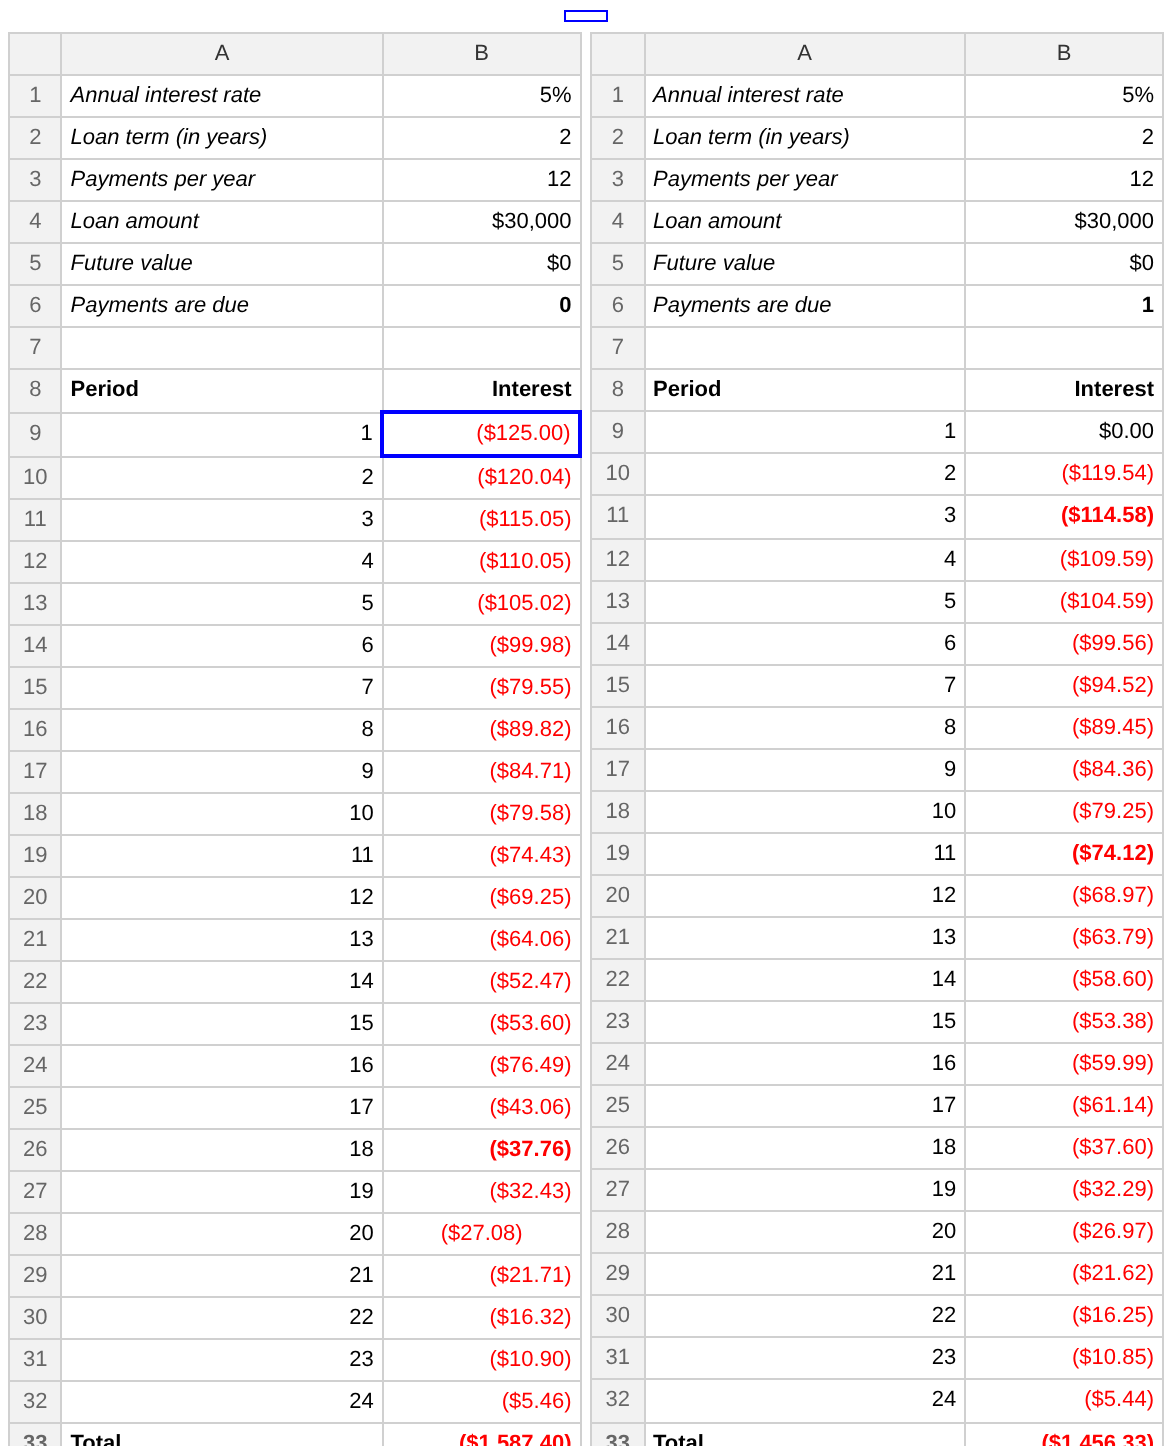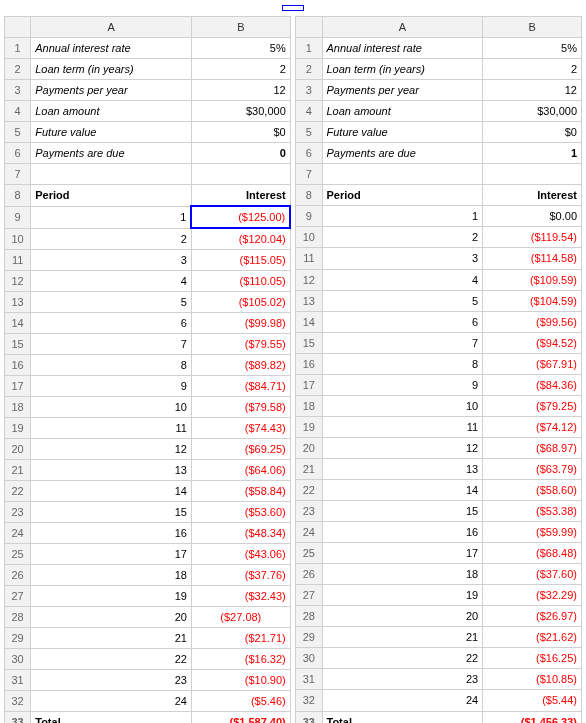--- a/index.html
+++ b/index.html
@@ -184,41 +184,41 @@
           <td class="col-b" style="color: red; margin-left: 36px;">($69.25)</td>
         </tr>
         <tr>
           <td class="row-num">21</td>
           <td class="col-a" style="font-style: normal; text-align: right;">13</td>
           <td class="col-b" style="color: red;">($64.06)</td>
         </tr>
         <tr>
           <td class="row-num">22</td>
           <td class="col-a" style="font-style: normal; text-align: right;">14</td>
-          <td class="col-b" style="color: red;">($58.84)</td>
+          <td class="col-b" style="color: red;">($52.47)</td>
         </tr>
         <tr>
           <td class="row-num">23</td>
           <td class="col-a" style="font-style: normal; text-align: right;">15</td>
           <td class="col-b" style="color: red;">($53.60)</td>
         </tr>
         <tr>
           <td class="row-num">24</td>
           <td class="col-a" style="font-style: normal; text-align: right;">16</td>
-          <td class="col-b" style="color: red;">($48.34)</td>
+          <td class="col-b" style="color: red;">($76.49)</td>
         </tr>
         <tr>
           <td class="row-num">25</td>
           <td class="col-a" style="font-style: normal; text-align: right;">17</td>
           <td class="col-b" style="color: red; margin-top: 17px;">($43.06)</td>
         </tr>
         <tr>
           <td class="row-num">26</td>
           <td class="col-a" style="font-style: normal; text-align: right;">18</td>
-          <td class="col-b" style="color: red;">($37.76)</td>
+          <td class="col-b" style="color: red; font-weight: bold;">($37.76)</td>
         </tr>
         <tr>
           <td class="row-num">27</td>
           <td class="col-a" style="font-style: normal; text-align: right;">19</td>
           <td class="col-b" style="color: red;">($32.43)</td>
         </tr>
         <tr>
           <td class="row-num">28</td>
           <td class="col-a" style="font-style: normal; text-align: right;">20</td>
           <td class="col-b" style="color: red; text-align: center;">($27.08)</td>
@@ -306,21 +306,21 @@
           <td class="col-b" style="color: rgb(0, 0, 0);">$0.00</td>
         </tr>
         <tr>
           <td class="row-num">10</td>
           <td class="col-a" style="font-style: normal; text-align: right;">2</td>
           <td class="col-b" style="color: red;">($119.54)</td>
         </tr>
         <tr>
           <td class="row-num">11</td>
           <td class="col-a" style="font-style: normal; text-align: right;">3</td>
-          <td class="col-b" style="color: red;">($114.58)</td>
+          <td class="col-b" style="color: red; font-weight: bold;">($114.58)</td>
         </tr>
         <tr>
           <td class="row-num">12</td>
           <td class="col-a" style="font-style: normal; text-align: right;">4</td>
           <td class="col-b" style="color: red;">($109.59)</td>
         </tr>
         <tr>
           <td class="row-num">13</td>
           <td class="col-a" style="font-style: normal; text-align: right;">5</td>
           <td class="col-b" style="color: red;">($104.59)</td>
@@ -331,36 +331,36 @@
           <td class="col-b" style="color: red; text-align: right;">($99.56)</td>
         </tr>
         <tr>
           <td class="row-num">15</td>
           <td class="col-a" style="font-style: normal; text-align: right;">7</td>
           <td class="col-b" style="color: red;">($94.52)</td>
         </tr>
         <tr>
           <td class="row-num">16</td>
           <td class="col-a" style="font-style: normal; text-align: right;">8</td>
-          <td class="col-b" style="color: red;">($67.91)</td>
+          <td class="col-b" style="color: red;">($89.45)</td>
         </tr>
         <tr>
           <td class="row-num">17</td>
           <td class="col-a" style="font-style: normal; text-align: right;">9</td>
           <td class="col-b" style="color: red;">($84.36)</td>
         </tr>
         <tr>
           <td class="row-num">18</td>
           <td class="col-a" style="font-style: normal; text-align: right;">10</td>
           <td class="col-b" style="color: red;">($79.25)</td>
         </tr>
         <tr>
           <td class="row-num">19</td>
           <td class="col-a" style="font-style: normal; text-align: right;">11</td>
-          <td class="col-b" style="color: red;">($74.12)</td>
+          <td class="col-b" style="color: red; font-weight: bold;">($74.12)</td>
         </tr>
         <tr>
           <td class="row-num">20</td>
           <td class="col-a" style="font-style: normal; text-align: right;">12</td>
           <td class="col-b" style="color: red;">($68.97)</td>
         </tr>
         <tr>
           <td class="row-num">21</td>
           <td class="col-a" style="font-style: normal; text-align: right;">13</td>
           <td class="col-b" style="color: red;">($63.79)</td>
@@ -376,21 +376,21 @@
           <td class="col-b" style="color: red;">($53.38)</td>
         </tr>
         <tr>
           <td class="row-num">24</td>
           <td class="col-a" style="font-style: normal; text-align: right;">16</td>
           <td class="col-b" style="color: red;">($59.99)</td>
         </tr>
         <tr>
           <td class="row-num">25</td>
           <td class="col-a" style="font-style: normal; text-align: right;">17</td>
-          <td class="col-b" style="color: red;">($68.48)</td>
+          <td class="col-b" style="color: red;">($61.14)</td>
         </tr>
         <tr>
           <td class="row-num">26</td>
           <td class="col-a" style="font-style: normal; text-align: right;">18</td>
           <td class="col-b" style="color: red;">($37.60)</td>
         </tr>
         <tr>
           <td class="row-num">27</td>
           <td class="col-a" style="font-style: normal; text-align: right;">19</td>
           <td class="col-b" style="color: red;">($32.29)</td>

